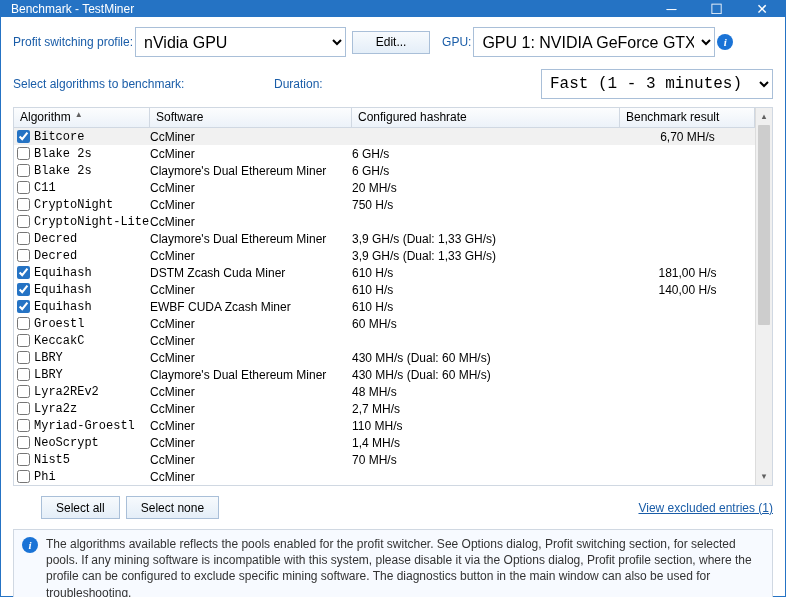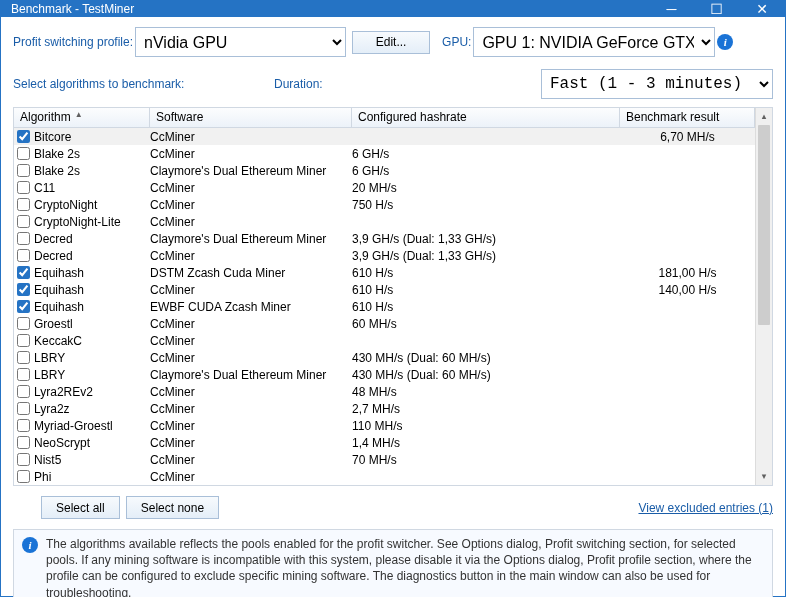--- a/index.html
+++ b/index.html
@@ -31,21 +31,21 @@
 .th { border-right: 1px solid #d0d8e2; padding: 2px 6px; display: flex; align-items: flex-start; }
 .th-algo { width: 136px; }
 .th-soft { width: 202px; }
 .th-hash { width: 268px; }
 .th-bench { flex: 1; }
 .tbody { }
 .tr { display: flex; height: 17px; align-items: center; font-size: 12px; }
 .tr.selected { background: #f1f1f1; }
 .td-chk { width: 18px; display: flex; align-items: center; justify-content: center; }
 .td-chk input { width: 13px; height: 13px; accent-color: #2573c4; }
-.td-algo { width: 118px; padding-left: 2px; }
+.td-algo { width: 118px; padding-left: 2px; font-family: Liberation Mono, monospace; }
 .td-soft { width: 202px; }
 .td-hash { width: 268px; }
 .td-bench { flex: 1; text-align: center; }
 .scroll-col { width: 17px; background: #f0f0f0; border-left: 1px solid #dcdcdc; display: flex; flex-direction: column; }
 .scroll-arrow { height: 17px; font-size: 9px; text-align: center; line-height: 17px; color: #606060; }
 .scroll-thumb { background: #cdcdcd; flex: none; height: 200px; margin: 0 2px; border-radius: 1px; }
 .scroll-track { flex: 1; }
 .sort-ind { font-size: 8px; margin-left: 4px; color: #606060; }
 .sel-row { display: flex; align-items: center; margin-top: 6px; padding-left: 28px; }
 .sel-row .btn { margin-right: 6px; }

